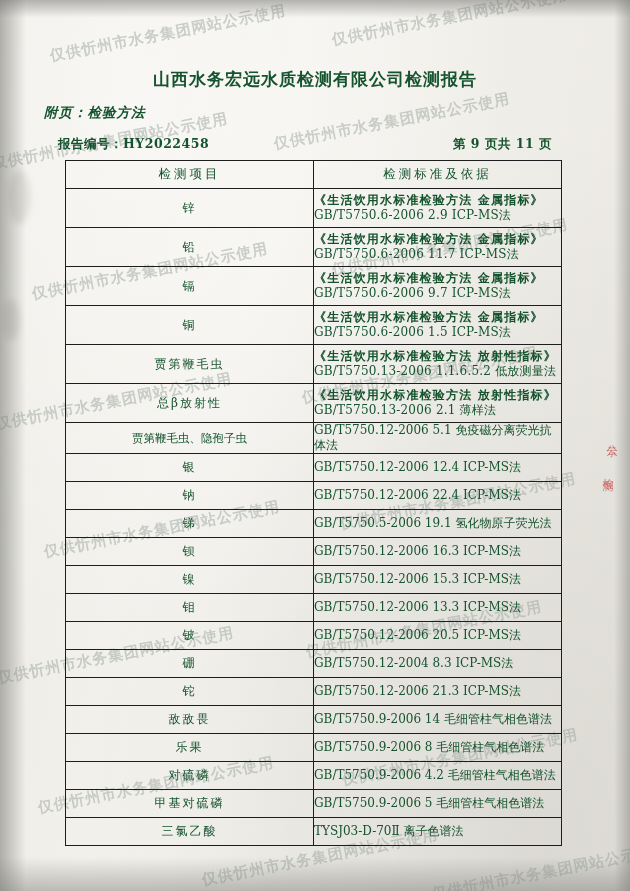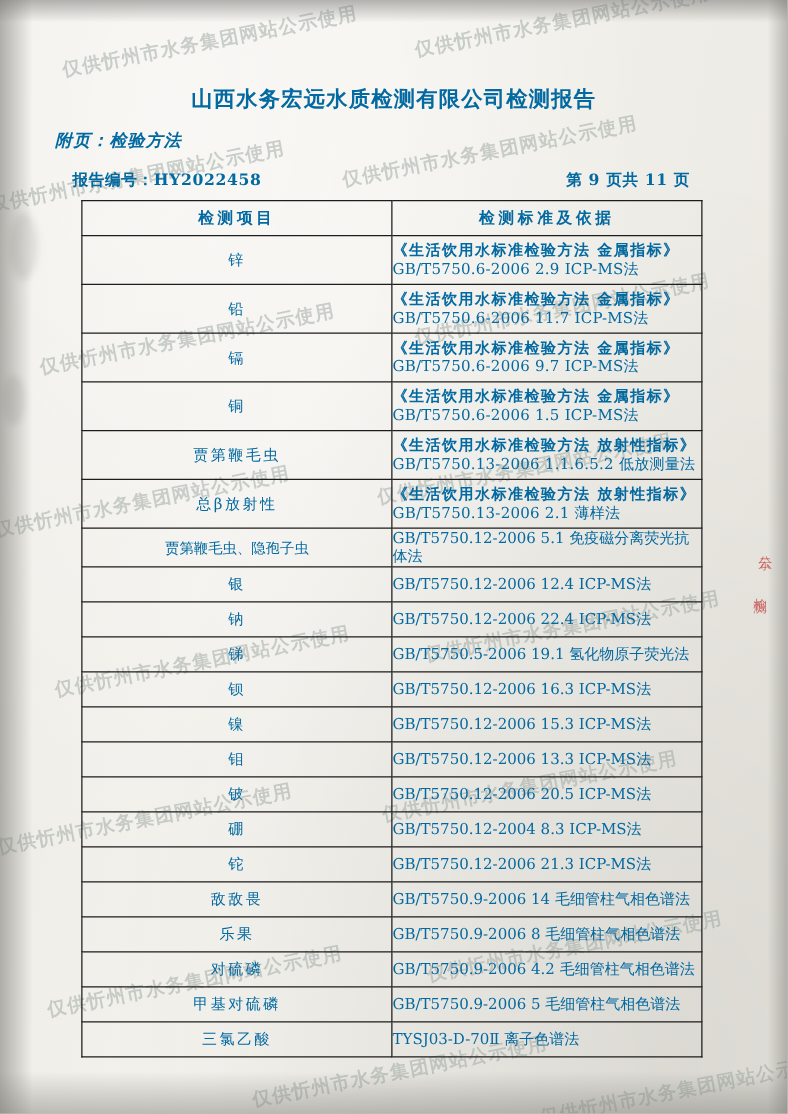--- a/index.html
+++ b/index.html
@@ -70,21 +70,21 @@
     letter-spacing: 1px;
     white-space: nowrap;
     transform: rotate(-11deg);
     font-weight: 600;
     text-shadow: 0 0 1px rgba(255,255,255,0.35);
   }
 
   .content {
     position: absolute;
     inset: 0;
-    color: #0369a1;
+    color: #14532d;
   }
 
   .doc-title {
     position: absolute;
     top: 68px;
     left: 0;
     width: 630px;
     text-align: center;
     font-size: 17px;
     font-weight: bold;
@@ -125,21 +125,21 @@
     table-layout: fixed;
   }
   table.report td, table.report th {
     border: 1px solid #1d1d1d;
     padding: 0;
     height: 27px;
     vertical-align: middle;
     font-size: 12px;
   }
   table.report th {
-    font-weight: bold;
+    font-weight: normal;
     text-align: center;
     letter-spacing: 3px;
     font-size: 12.5px;
   }
   td.item {
     text-align: center;
     letter-spacing: 2px;
     font-size: 12.5px;
     width: 196px;
   }

